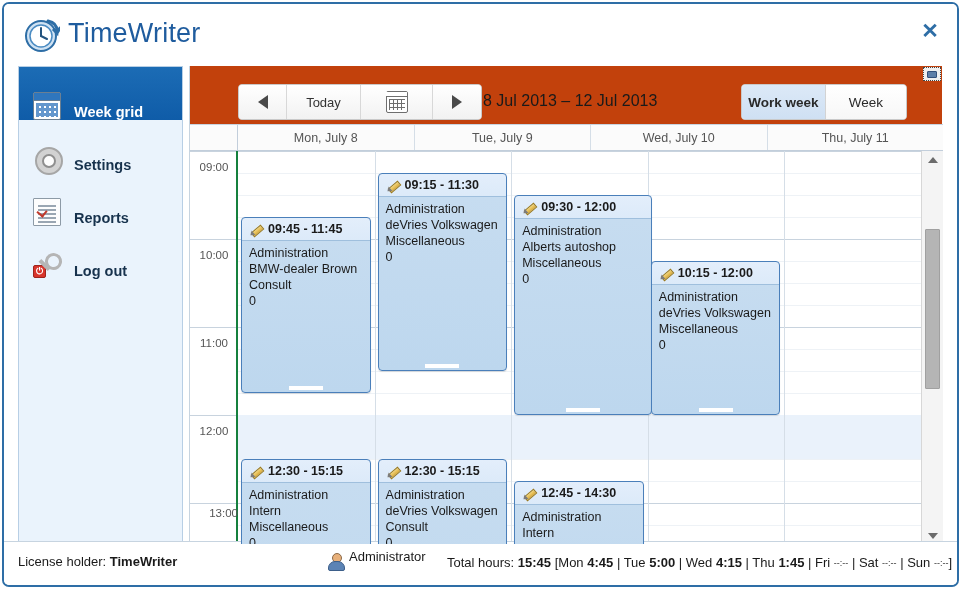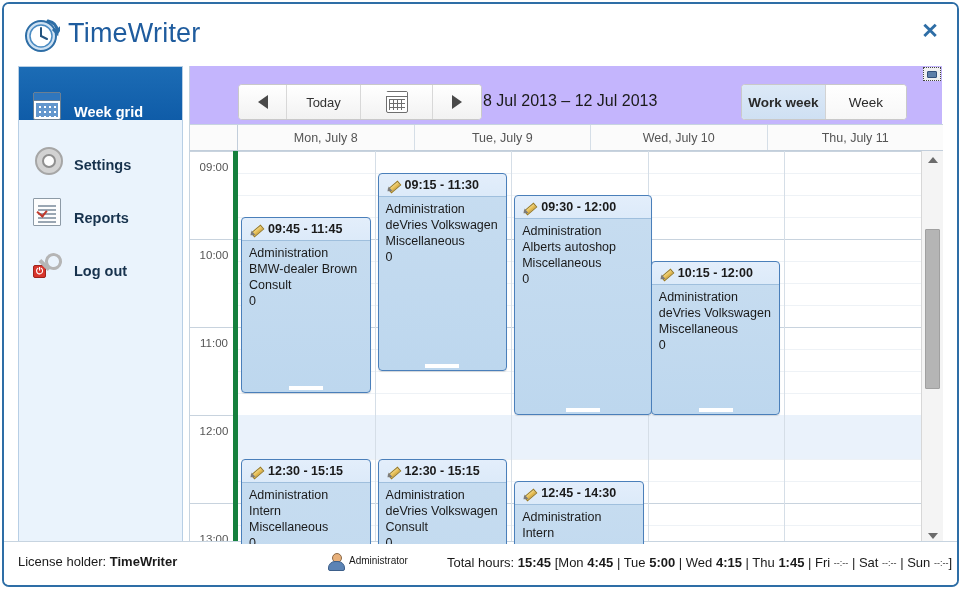--- a/index.html
+++ b/index.html
@@ -111,21 +111,21 @@
   .ico-key .pwr {
     position:absolute; left:0px; top:14px; width:13px; height:13px;
     background:#d8342b; border:1px solid #9d241d; border-radius:2px;
     color:#fff; font-size:9px; line-height:11px; text-align:center; font-weight:bold;
   }
 
   
   .main {
     position:absolute; left:185px; top:62px;
     width:753px; height:478px;
-    background:#c4b5fd;
+    background:#c2410c;
     border-left:1px solid #c7d4e0;
   }
 
   
   .toolbar { position:absolute; left:0; top:0; width:753px; height:58px; }
   .navgroup {
     position:absolute; left:48px; top:18px; height:36px;
     display:flex; border:1px solid #c9c9c9; border-radius:4px;
     background:#fdfdfd; overflow:hidden;
   }
@@ -194,21 +194,21 @@
     font-size:12.5px; color:#555; border-right:1px solid #d5dee7;
   }
   .cal-head .dh:last-child{ border-right:none; }
 
   .cal-body {
     position:absolute; left:0; top:26px; width:753px; height:394px;
     overflow:hidden;
   }
   .gutter-col {
     position:absolute; left:0; top:0; width:48px; height:100%;
-    border-right:5px solid #15803d; background:#fff;
+    border-right:2px solid #15803d; background:#fff;
   }
   .hr-label {
     position:absolute; left:0; width:48px;
     font-size:11.5px; color:#555; text-align:center;
   }
   .grid-area {
     position:absolute; left:48px; top:0; right:22px; height:100%;
     background:#fff;
   }
   .q-line { position:absolute; left:0; right:0; height:0; border-top:1px solid #eef2f6; }
@@ -281,21 +281,21 @@
     position:absolute; left:323px; top:11px; width:17px; height:17px;
   }
   .user-ico:before{
     content:''; position:absolute; left:5px; top:0; width:8px; height:8px;
     border-radius:50%; background:#e8b07a; border:1px solid #8a6a4a;
   }
   .user-ico:after{
     content:''; position:absolute; left:1px; top:8px; width:15px; height:8px;
     border-radius:7px 7px 2px 2px; background:#5b83b5; border:1px solid #3d5f8a;
   }
-  .user-name { position:absolute; left:345px; top:13px; font-size:10px; color:#1a1a1a; }
+  .user-name { position:absolute; left:345px; top:7px; font-size:13px; color:#1a1a1a; }
   .totals { position:absolute; left:443px; top:13px; font-size:13px; color:#1a1a1a; white-space:nowrap; }
   .totals b { font-weight:bold; }
   .dash { font-size:9px; letter-spacing:0px; color:#333; vertical-align:1px; }
 </style>
 </head>
 <body>
 
 <div class="window">
 
   <div class="titlebar">
@@ -370,21 +370,21 @@
         <div class="dh">Wed, July 10</div>
         <div class="dh">Thu, July 11</div>
       </div>
 
       <div class="cal-body">
         <div class="gutter-col" id="gutter">
             <div class="hr-label" style="top: 10px;">09:00</div>
             <div class="hr-label" style="top: 98px;">10:00</div>
             <div class="hr-label" style="top: 186px;">11:00</div>
             <div class="hr-label" style="top: 274px;">12:00</div>
-            <div class="hr-label" style="top: 382px;">13:00</div>
+            <div class="hr-label" style="top: 356px; text-align: right;">13:00</div>
             <div class="h-line" style="top: 0px;"></div>
             <div class="h-line" style="top: 88px;"></div>
             <div class="h-line" style="top: 176px;"></div>
             <div class="h-line" style="top: 264px;"></div>
             <div class="h-line" style="top: 352px;"></div>
           </div>
         <div class="grid-area" id="gridArea">
             <div class="h-line" style="top: 0px;"></div>
             <div class="q-line" style="top: 22px;"></div>
             <div class="q-line" style="top: 44px;"></div>

